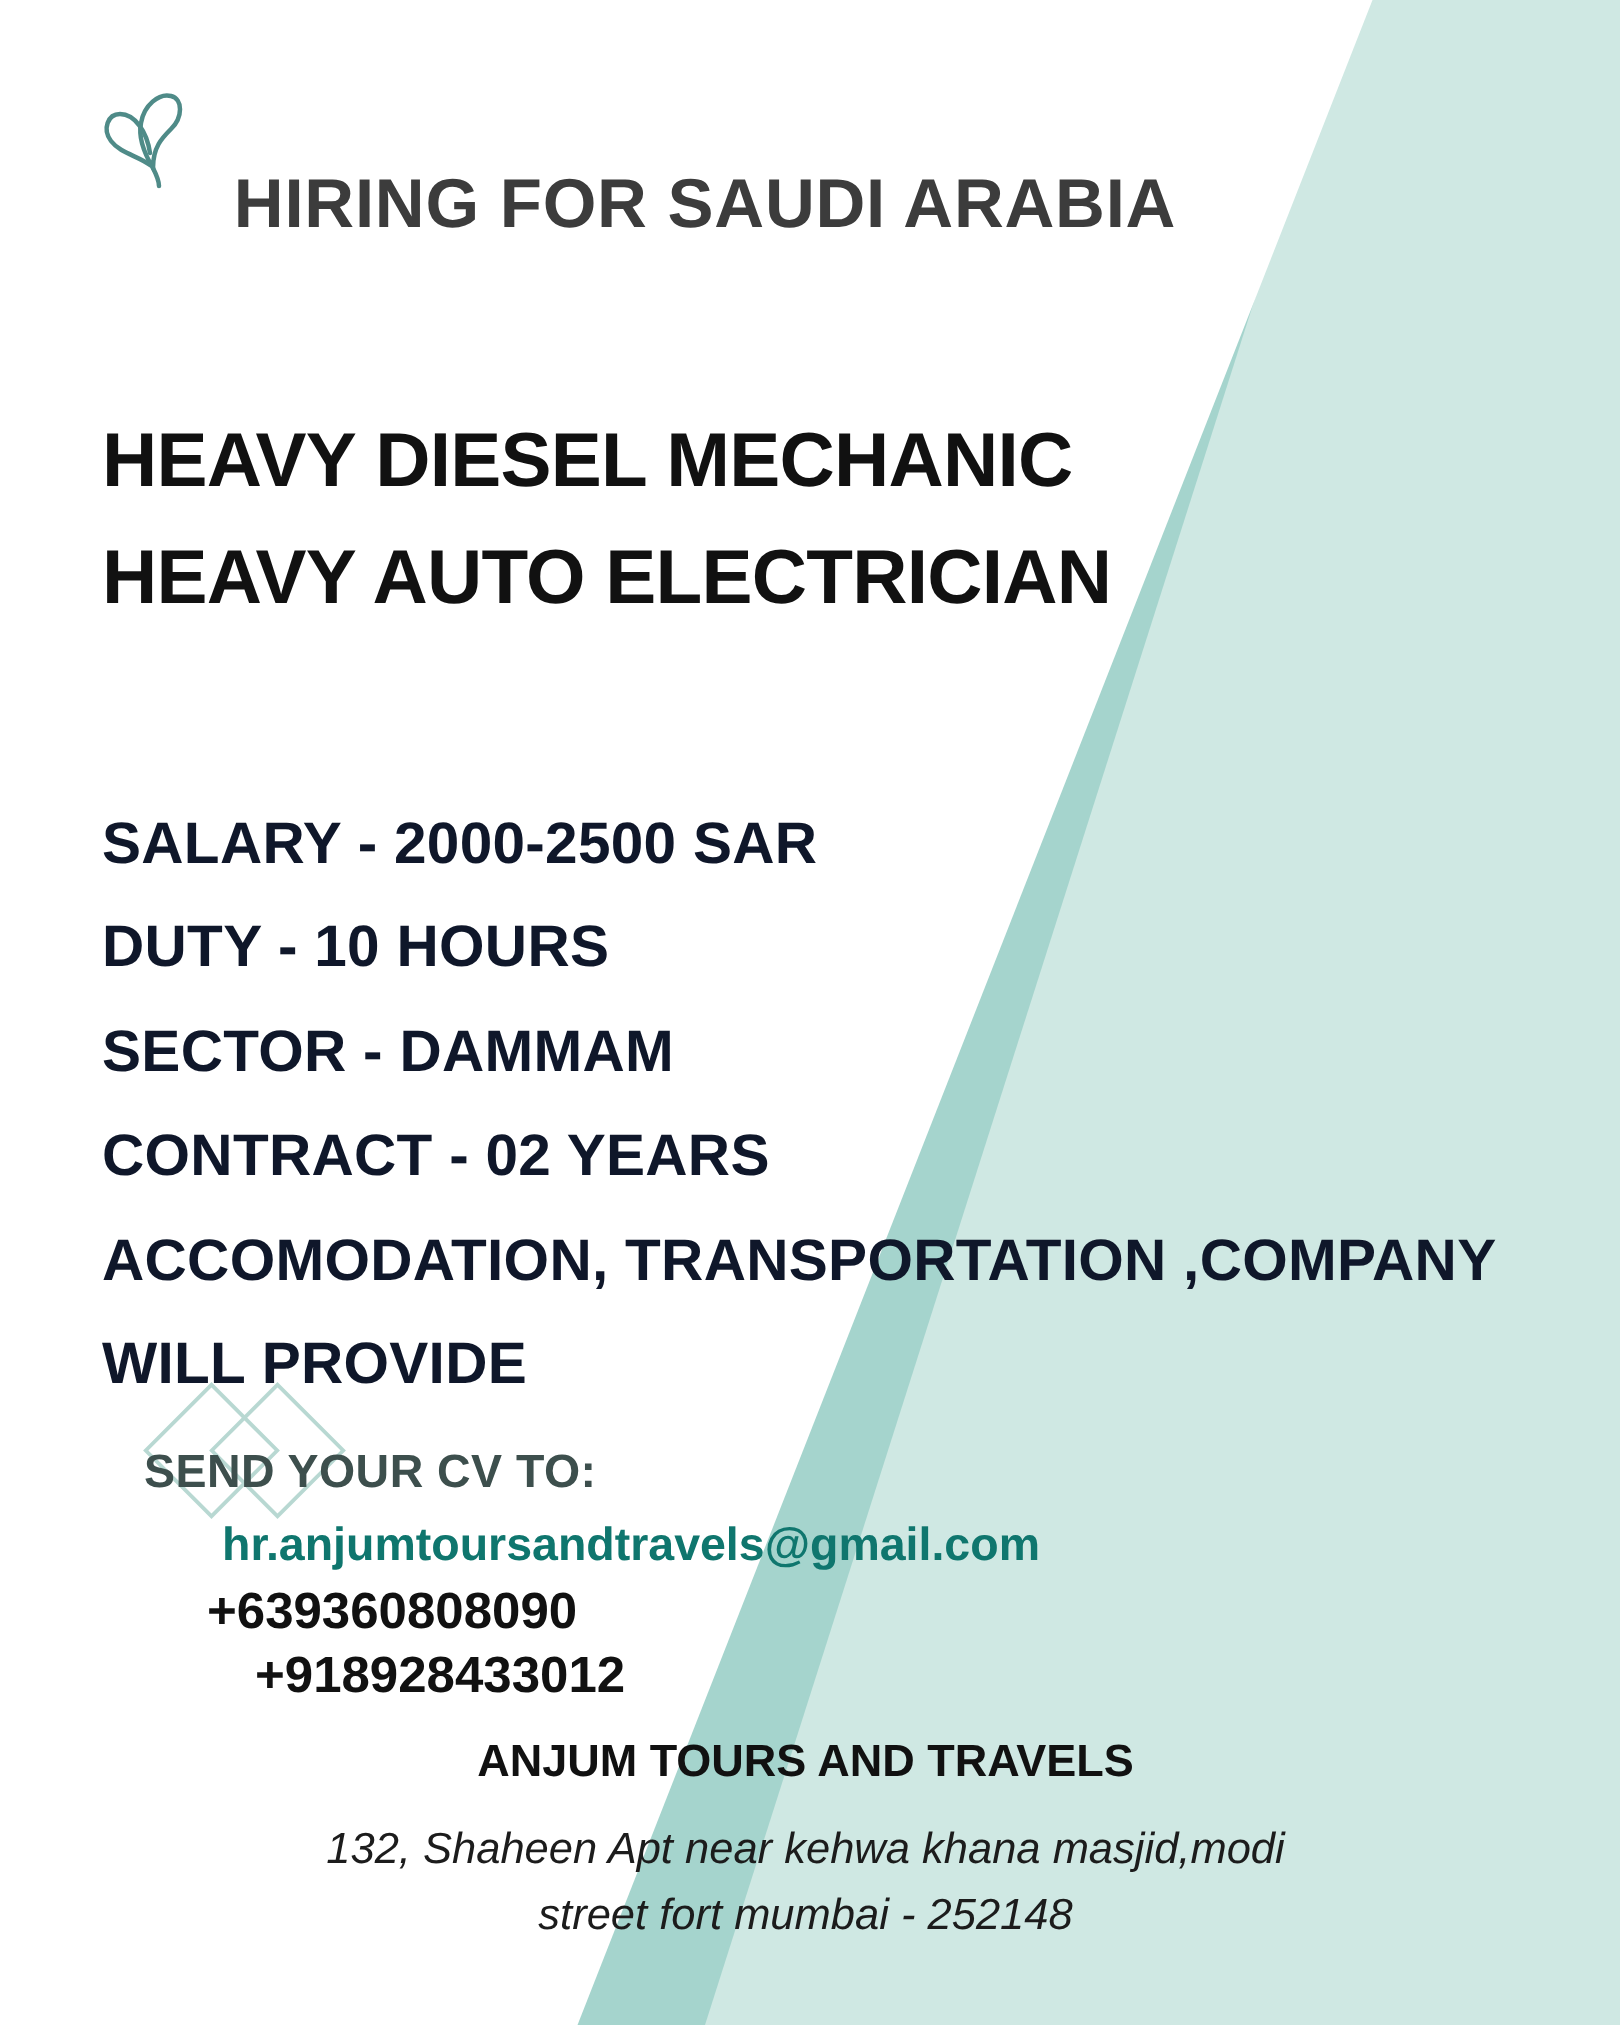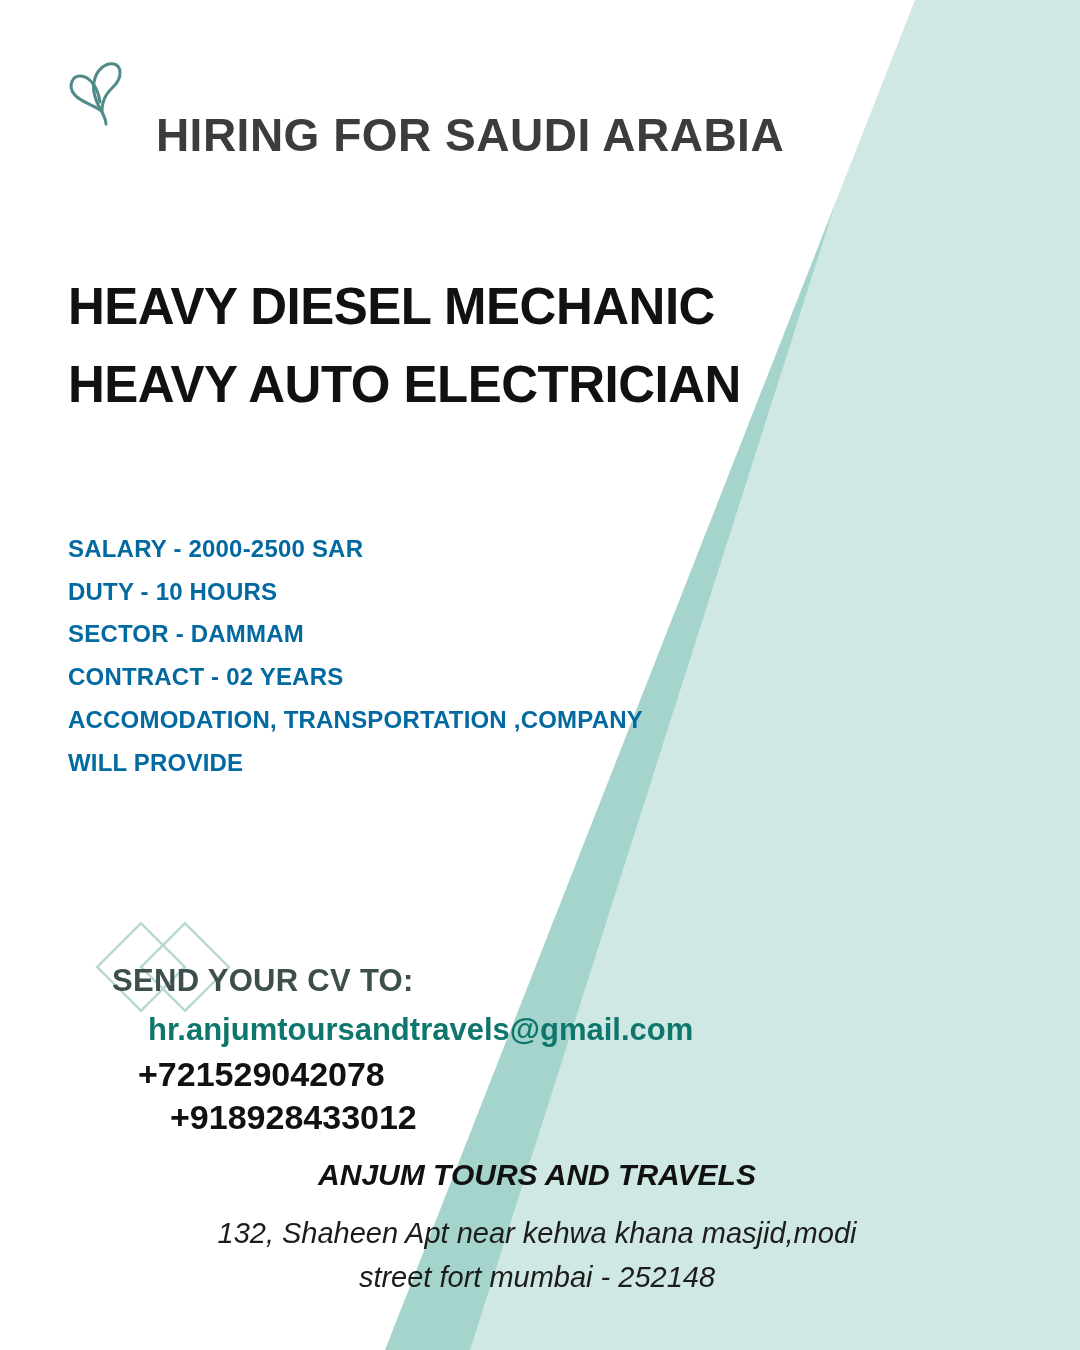--- a/index.html
+++ b/index.html
@@ -77,36 +77,35 @@
     line-height: 1.52;
     letter-spacing: -0.5px;
   }
   .titles div { white-space: nowrap; }
 
   .details {
     position: absolute;
     left: 68px;
     top: 528px;
     width: 960px;
-    color: #0369a1;
-    font-size: 24px;
+    color: #0f172a;
+    font-size: 39px;
     font-weight: bold;
     line-height: 1.78;
     letter-spacing: 0.2px;
   }
 
   .cv-label {
     position: absolute;
     left: 96px;
     top: 963px;
     font-size: 31px;
     font-weight: bold;
     color: #3d4f4d;
     letter-spacing: 0.3px;
-    margin-left: 16px;
   }
 
   .email {
     position: absolute;
     left: 148px;
     top: 1012px;
     font-size: 31px;
     font-weight: bold;
     color: #0f766e;
   }
@@ -133,21 +132,20 @@
     position: absolute;
     left: 0;
     top: 1158px;
     width: 1080px;
     text-align: center;
     font-size: 30px;
     font-weight: bold;
     color: #111111;
     padding-right: 6px;
     box-sizing: border-box;
-    font-style: italic;
   }
 
   .address {
     position: absolute;
     left: 0;
     top: 1212px;
     width: 1080px;
     text-align: center;
     font-size: 29px;
     line-height: 1.5;
@@ -205,21 +203,21 @@
     <div>SALARY - 2000-2500 SAR</div>
     <div>DUTY - 10 HOURS</div>
     <div>SECTOR - DAMMAM</div>
     <div>CONTRACT - 02 YEARS</div>
     <div>ACCOMODATION, TRANSPORTATION ,COMPANY</div>
     <div>WILL PROVIDE</div>
   </div>
 
   <div class="cv-label">SEND YOUR CV TO:</div>
   <div class="email">hr.anjumtoursandtravels@gmail.com</div>
-  <div class="phone1">+721529042078</div>
+  <div class="phone1">+639360808090</div>
   <div class="phone2">+918928433012</div>
 
   <div class="company">ANJUM TOURS AND TRAVELS</div>
   <div class="address">
     <div>132, Shaheen Apt near kehwa khana masjid,modi</div>
     <div>street fort mumbai - 252148</div>
   </div>
 
 </div>
 

